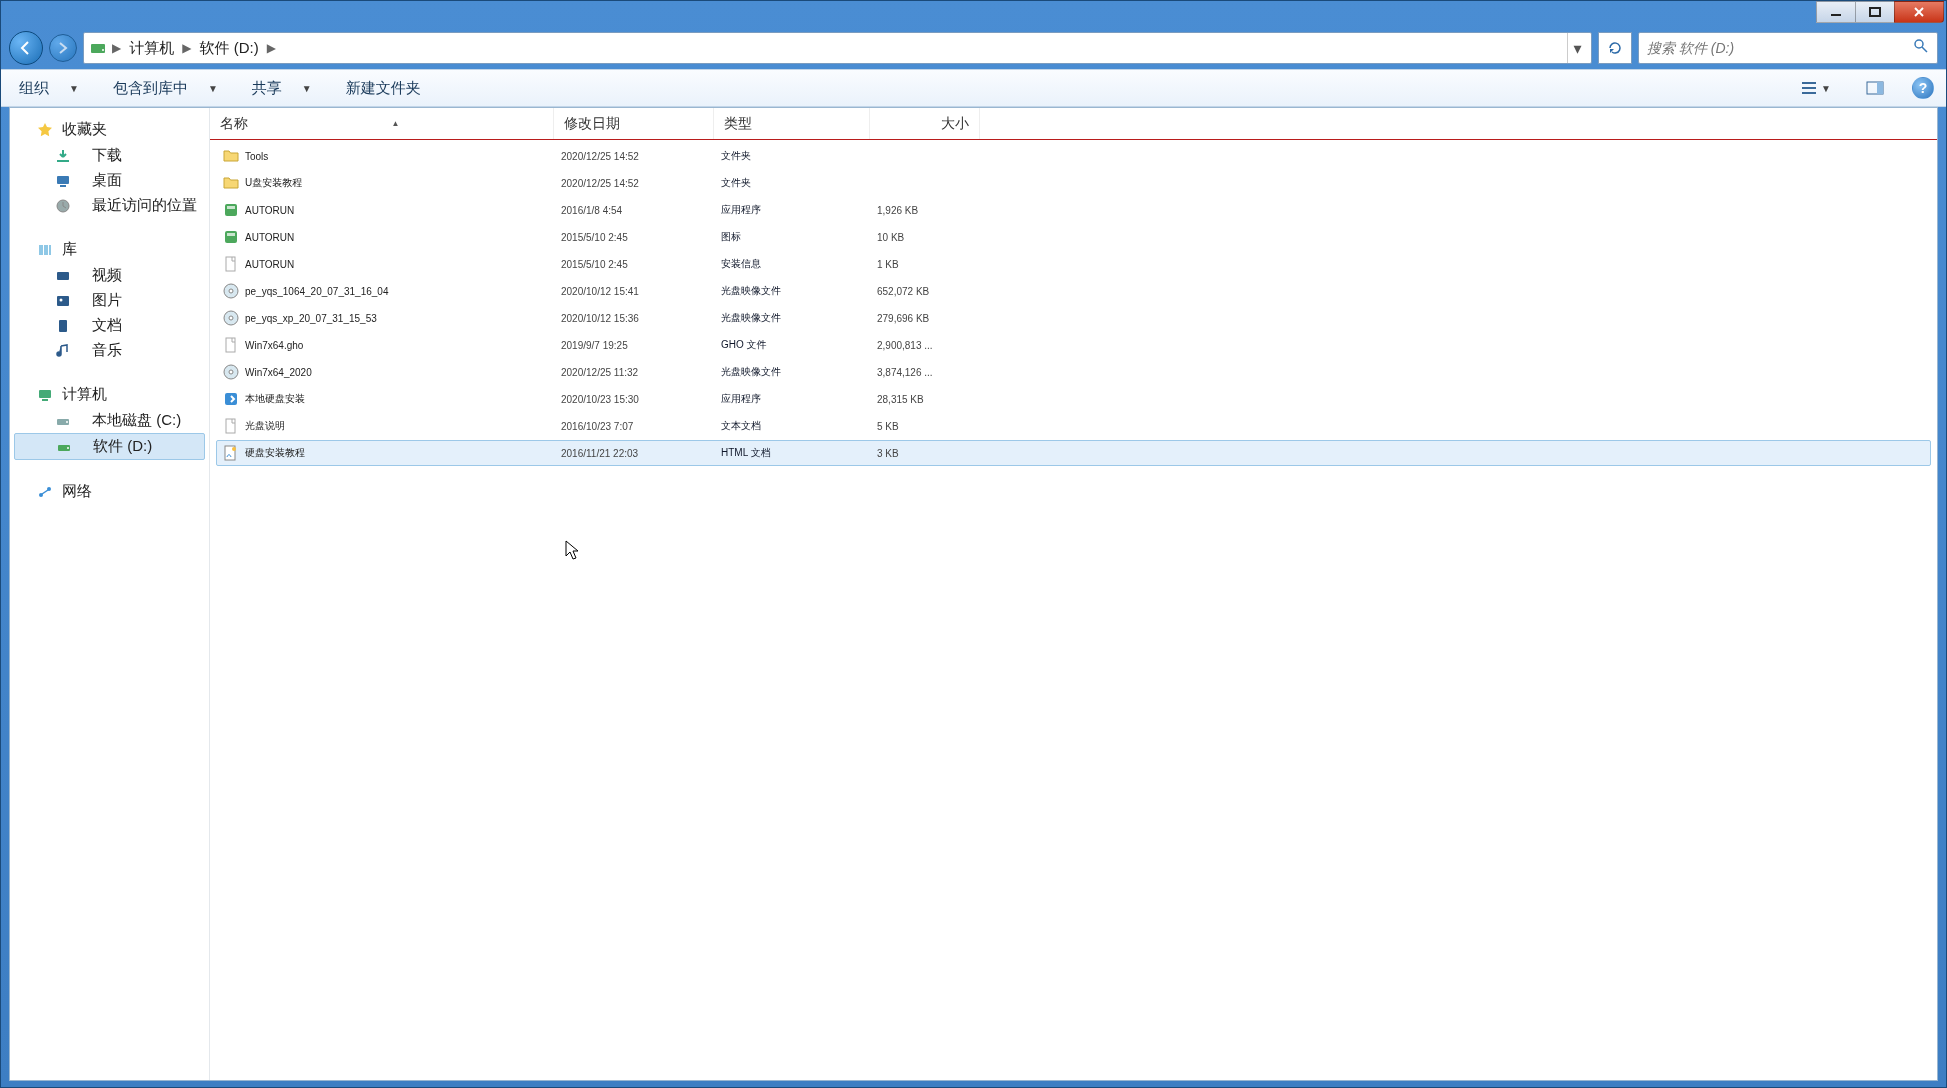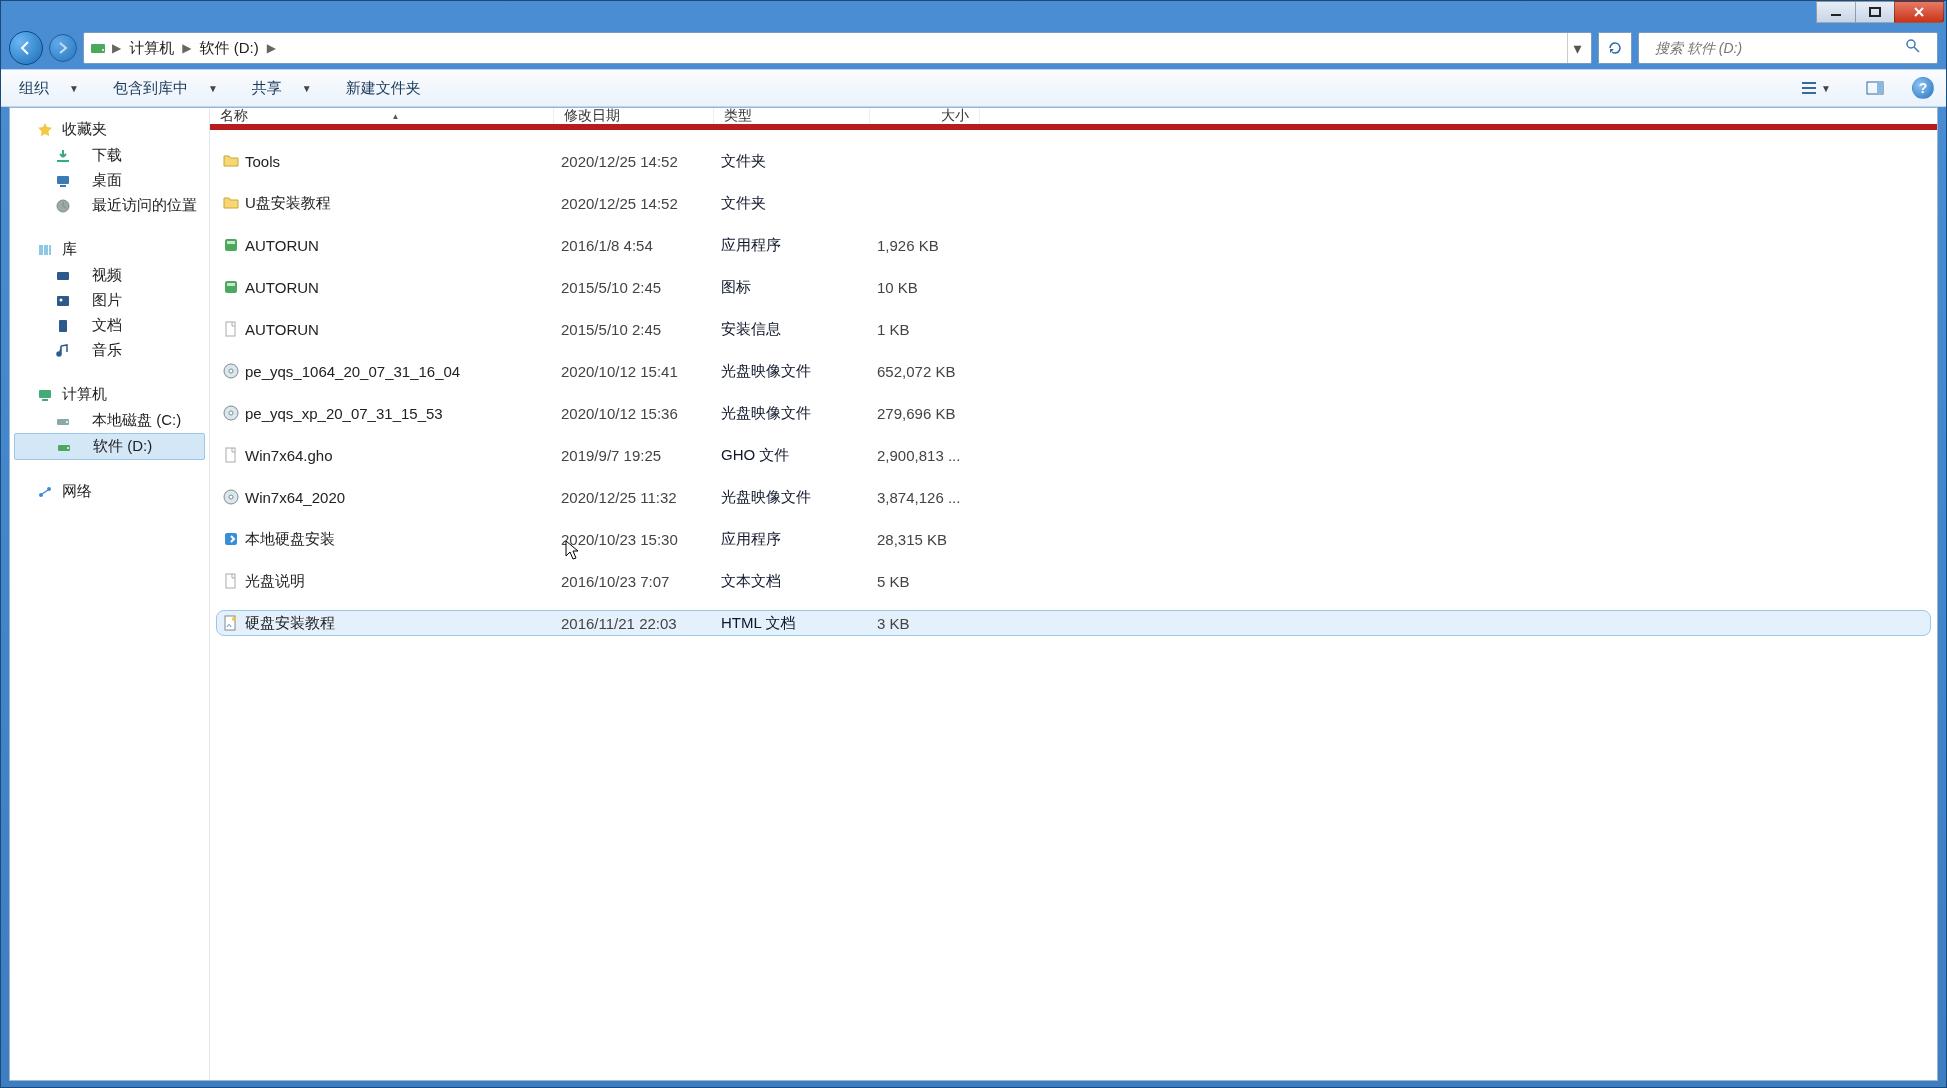--- a/index.html
+++ b/index.html
@@ -70,21 +70,21 @@
   border: 1px solid #7a9cc0;
   display:flex; align-items:center; justify-content:center;
   color: #2c6aa8;
 }
 .search-box {
   width: 300px; height: 32px;
   background: #fff;
   border: 1px solid #7a9cc0;
   border-radius: 2px;
   display: flex; align-items: center;
-  padding: 0 16px;
+  padding: 0 8px;
 }
 .search-box input {
   flex: 1; border: none; outline: none;
   font-style: italic; color: #888; font-size: 14px;
   background: transparent;
 }
 .search-box .sicon { color: #3a7ab8; }
 
 .toolbar {
   height: 38px;
@@ -145,50 +145,50 @@
 .nav-icon { width: 18px; height: 18px; display:inline-flex; align-items:center; justify-content:center; }
 
 .file-pane {
   flex: 1;
   background: #fff;
   overflow: auto;
   position: relative;
 }
 .col-headers {
   display: flex;
-  height: 22px;
-  border-bottom: 6px solid #b91c1c;
+  height: 32px;
+  border-bottom: 1px solid #b91c1c;
   font-size: 14px;
   color: #333;
 }
 .col-h {
   padding: 5px 10px;
   border-right: 1px solid #eee;
   display: flex; align-items: center;
 }
 .col-name { width: 344px; }
 .col-date { width: 160px; }
 .col-type { width: 156px; }
 .col-size { width: 110px; justify-content: flex-end; }
 .sort-ind { margin: 0 auto; font-size: 8px; color: #555; }
 
 .file-rows { padding: 2px 0; }
 .file-row {
   display: flex;
   height: 26px;
   align-items: center;
-  font-size: 15px;
+  font-size: 10px;
   color: #222;
-  margin: 16px 6px;
+  margin: 1px 6px;
   border: 1px solid transparent;
 }
 .file-row.row-selected {
   background: #e4f0fb;
   border: 1px solid #9cc8e8;
-  border-radius: 8px;
+  border-radius: 2px;
 }
 .fr-icon { width: 24px; display:flex; justify-content:center; padding-left: 4px; }
 .fr-name { width: 320px; padding-left: 4px; white-space: nowrap; overflow: hidden; }
 .fr-date { width: 160px; color: #444; }
 .fr-type { width: 156px; color: #0f172a; }
 .fr-size { width: 110px; text-align: left; color: #444; padding-right: 6px; }
 
 .status-bar {
   height: 70px;
   background: #f0f6fb;

